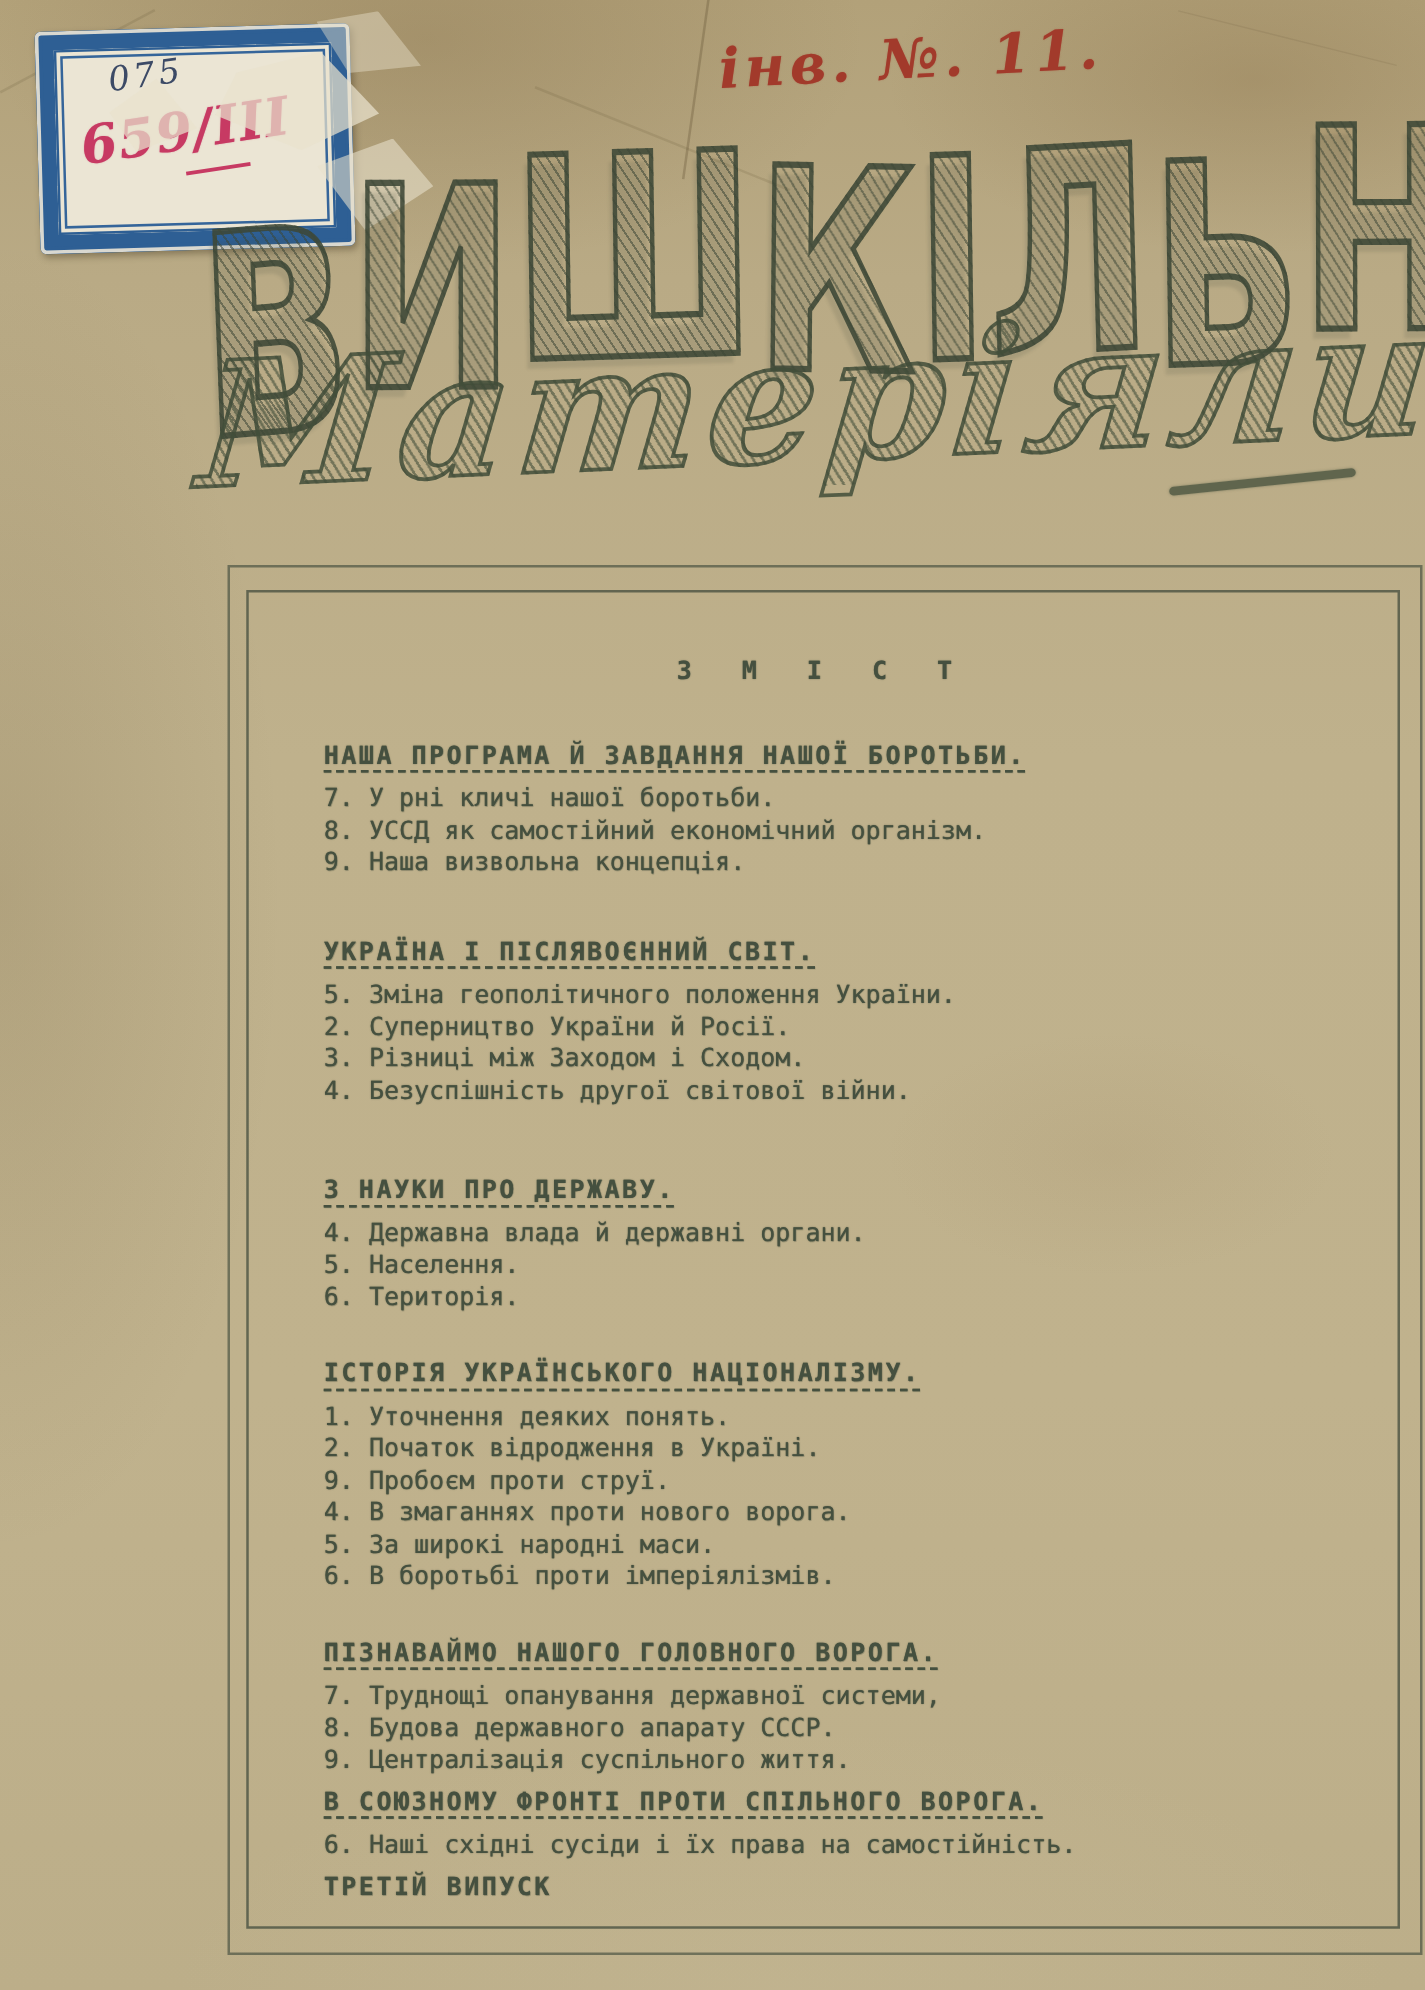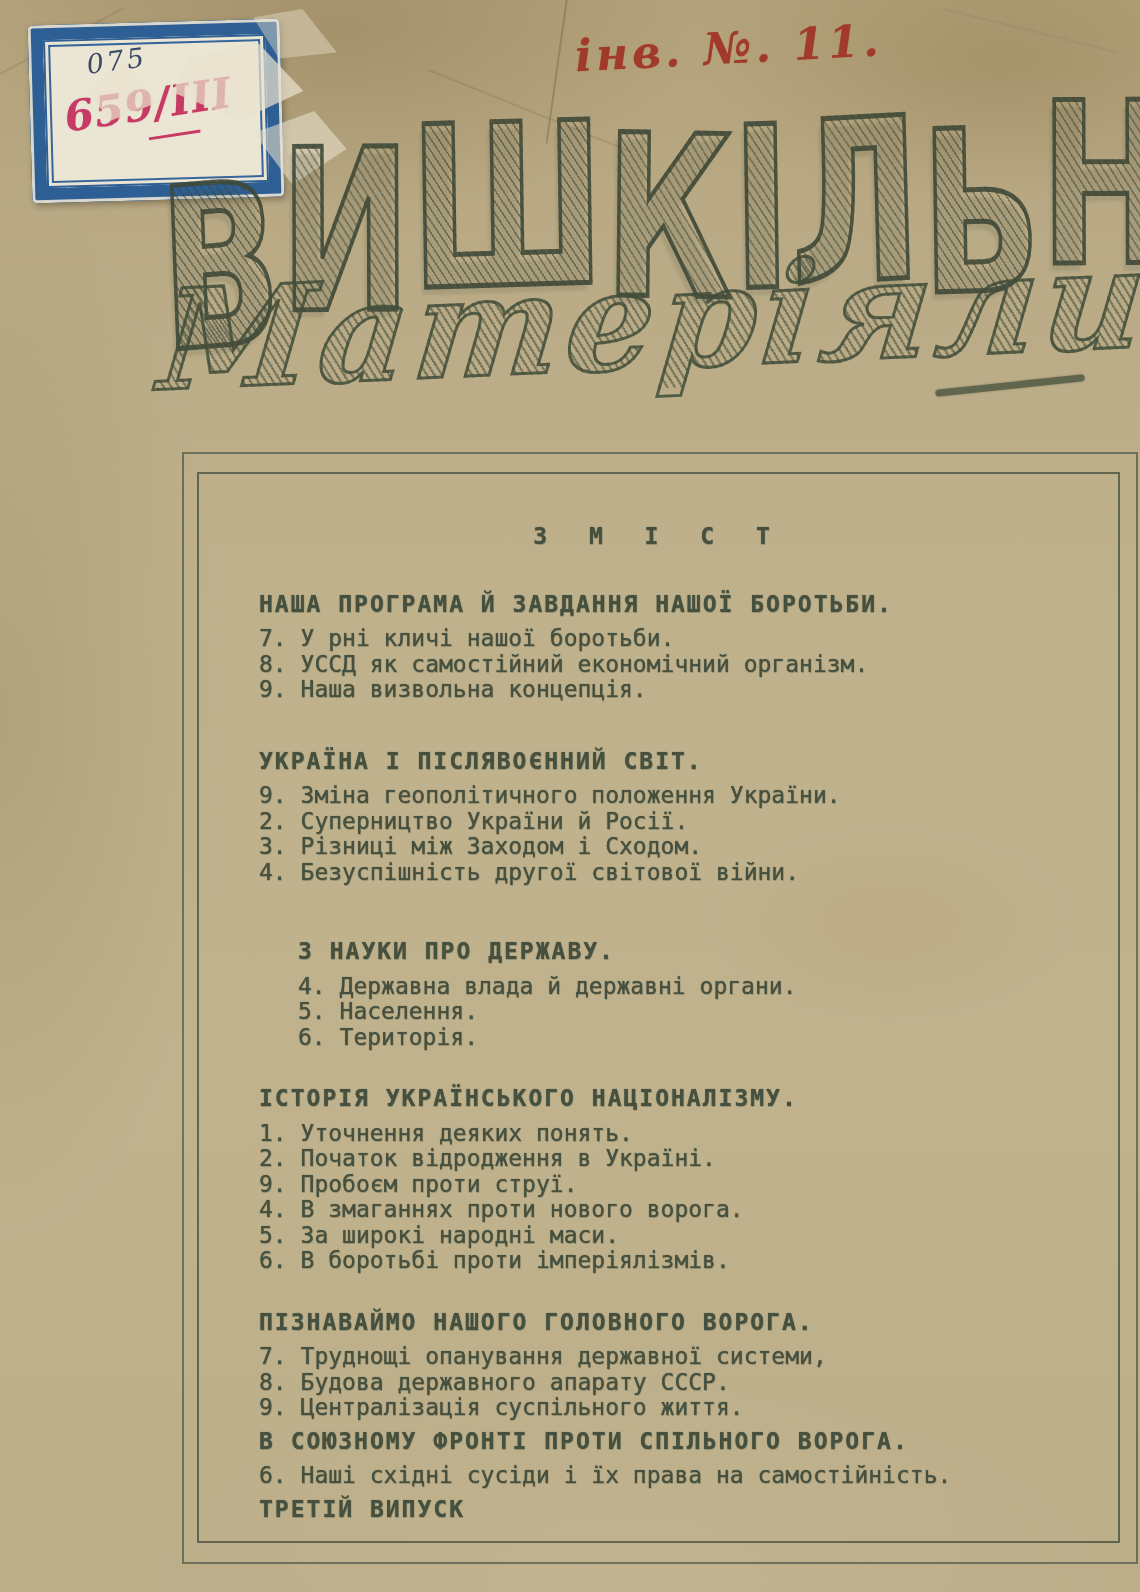--- a/index.html
+++ b/index.html
@@ -113,36 +113,37 @@
     position:absolute;left:182px;top:452px;right:2px;bottom:28px;
     border:2px solid rgba(62,72,58,.62);
   }
   .toc-inner{
     position:absolute;left:13px;top:18px;right:16px;bottom:19px;
     border:2px solid rgba(62,72,58,.72);
   }
   .toc-content{
     position:absolute;inset:0;
     padding:0 0 0 60px;
-    font-size:23px;line-height:25.5px;
+    font-size:20px;line-height:25.5px;
     text-shadow:0 0 1px rgba(64,74,58,.85), .5px .5px 0 rgba(64,74,58,.25);
   }
   .toc-header{
     margin-top:50px;text-align:center;letter-spacing:14px;font-weight:bold;
     padding-right:60px;
   }
   .sec-h{
     font-weight:bold;letter-spacing:2px;white-space:pre;
+    text-decoration:underline;
     text-decoration-style:dashed;
     text-decoration-thickness:2px;
     text-underline-offset:6px;
   }
   .sec-items{margin-top:9px;}
   .sec-items div{white-space:pre;}
-  .mt42{margin-top:42px;} .mt50{margin-top:46px;} .mt54{margin-top:54px;margin-left:39px;}
+  .mt42{margin-top:42px;} .mt50{margin-top:46px;} .mt54{margin-top:54px;}
   .mt36{margin-top:36px;} .mt8{margin-top:8px;}
   .toc-footer{
     margin-top:8px;text-align:left;padding-right:88px;font-weight:bold;letter-spacing:2px;
   }
 </style>
 </head>
 <body>
 
 <div class="page">
 
@@ -180,21 +181,21 @@
           <div class="sec-items">
             <div>7. У рні кличі нашої боротьби.</div>
             <div>8. УССД як самостійний економічний організм.</div>
             <div>9. Наша визвольна концепція.</div>
           </div>
         </div>
 
         <div class="sec mt50">
           <div class="sec-h">УКРАЇНА І ПІСЛЯВОЄННИЙ СВІТ.</div>
           <div class="sec-items">
-            <div>9. Зміна геополітичного положення України.</div>
+            <div>5. Зміна геополітичного положення України.</div>
             <div>2. Суперництво України й Росії.</div>
             <div>3. Різниці між Заходом і Сходом.</div>
             <div>4. Безуспішність другої світової війни.</div>
           </div>
         </div>
 
         <div class="sec mt54">
           <div class="sec-h">З НАУКИ ПРО ДЕРЖАВУ.</div>
           <div class="sec-items">
             <div>4. Державна влада й державні органи.</div>

